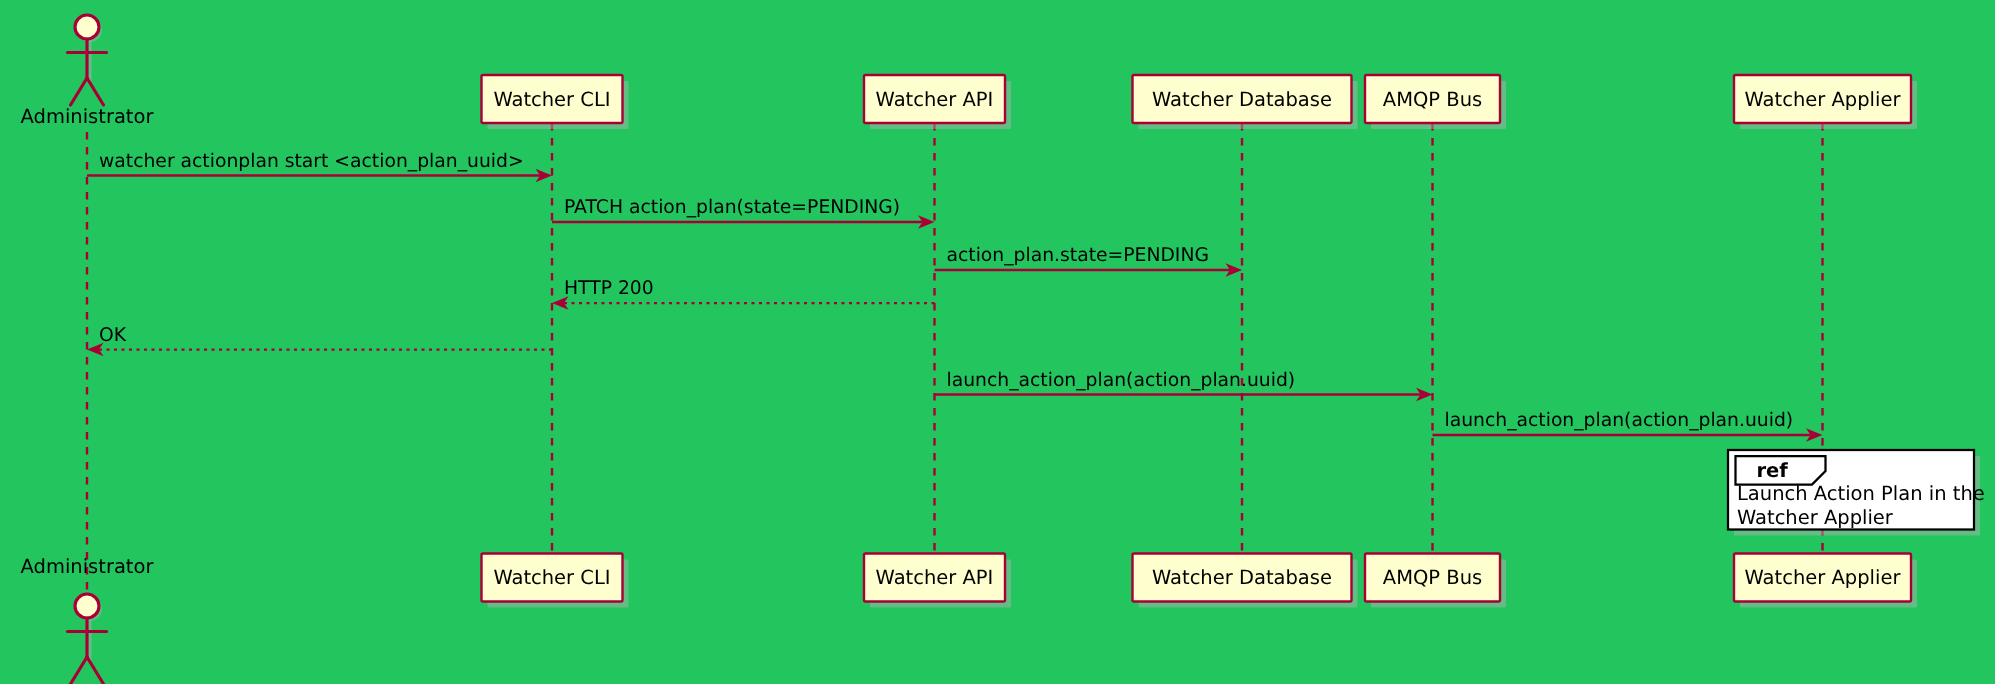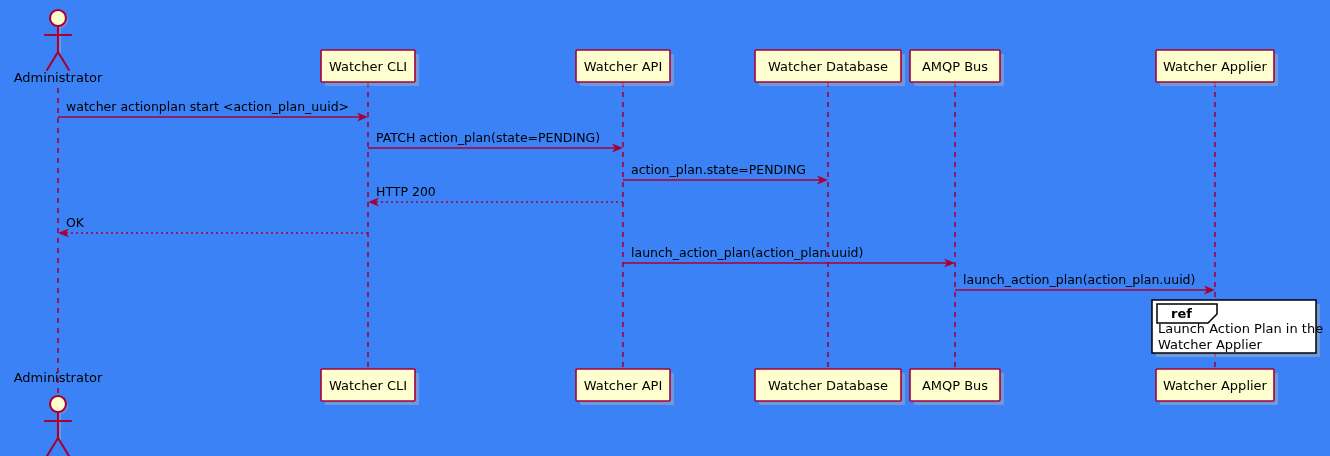--- a/index.html
+++ b/index.html
@@ -7,21 +7,21 @@
     padding: 0;
     background: #FFFFFF;
   }
   body {
     font-family: "DejaVu Sans", sans-serif;
   }
   #diagram {
     position: relative;
     width: 1330px;
     height: 456px;
-    background: #3b82f6;
+    background: #22c55e;
     overflow: hidden;
   }
   svg.layer {
     position: absolute;
     left: 0;
     top: 0;
     width: 1330px;
     height: 456px;
   }
   .lifeline {

